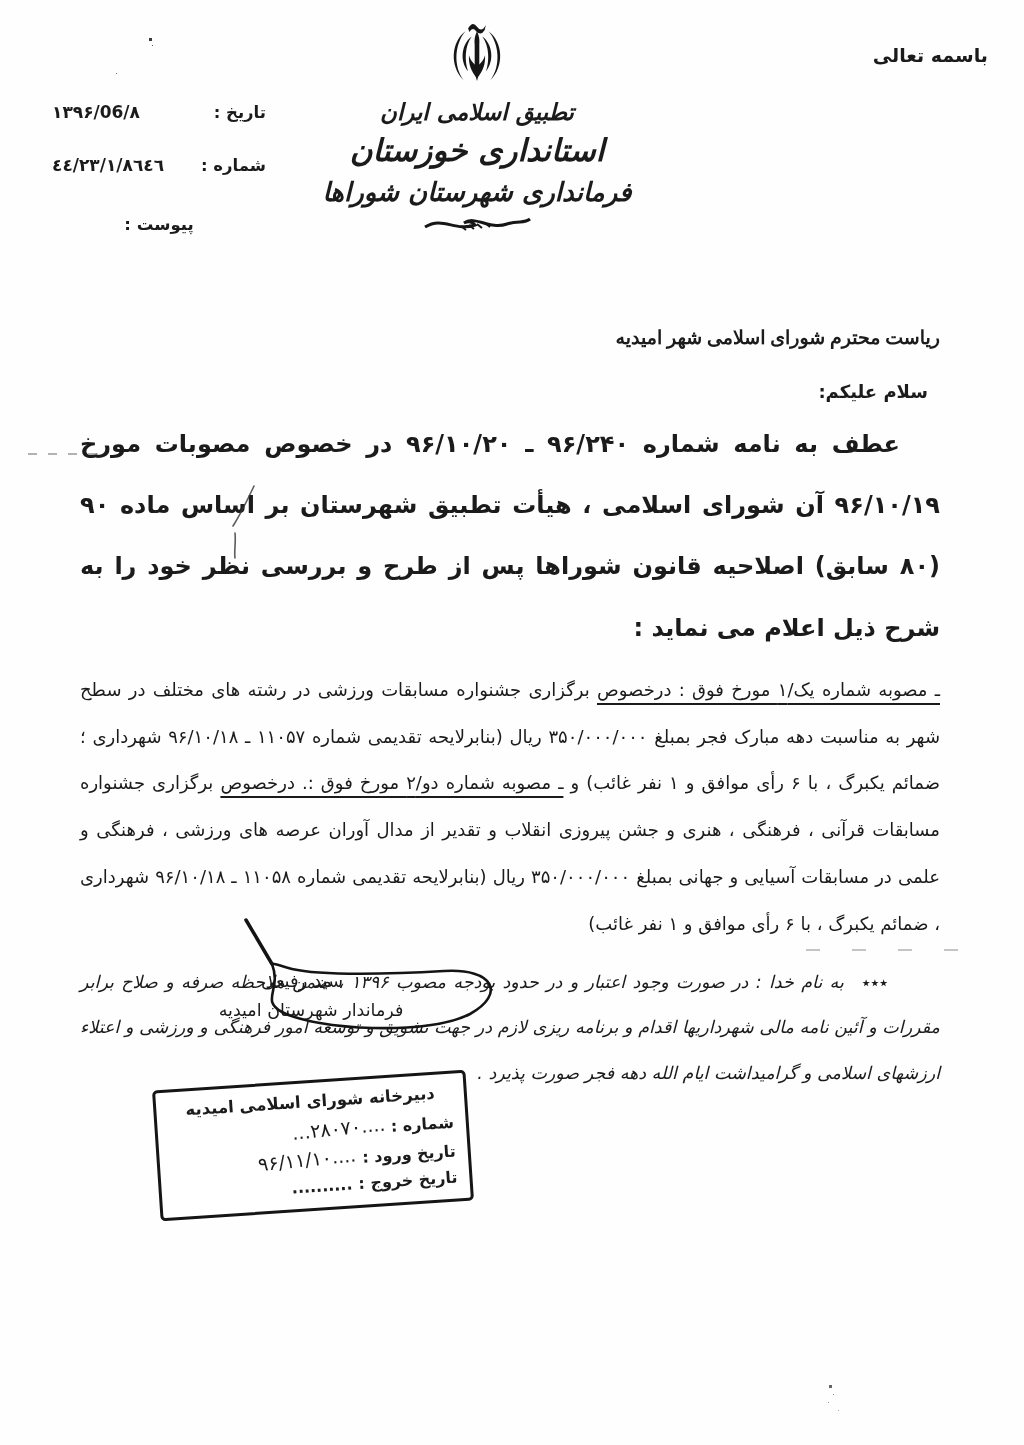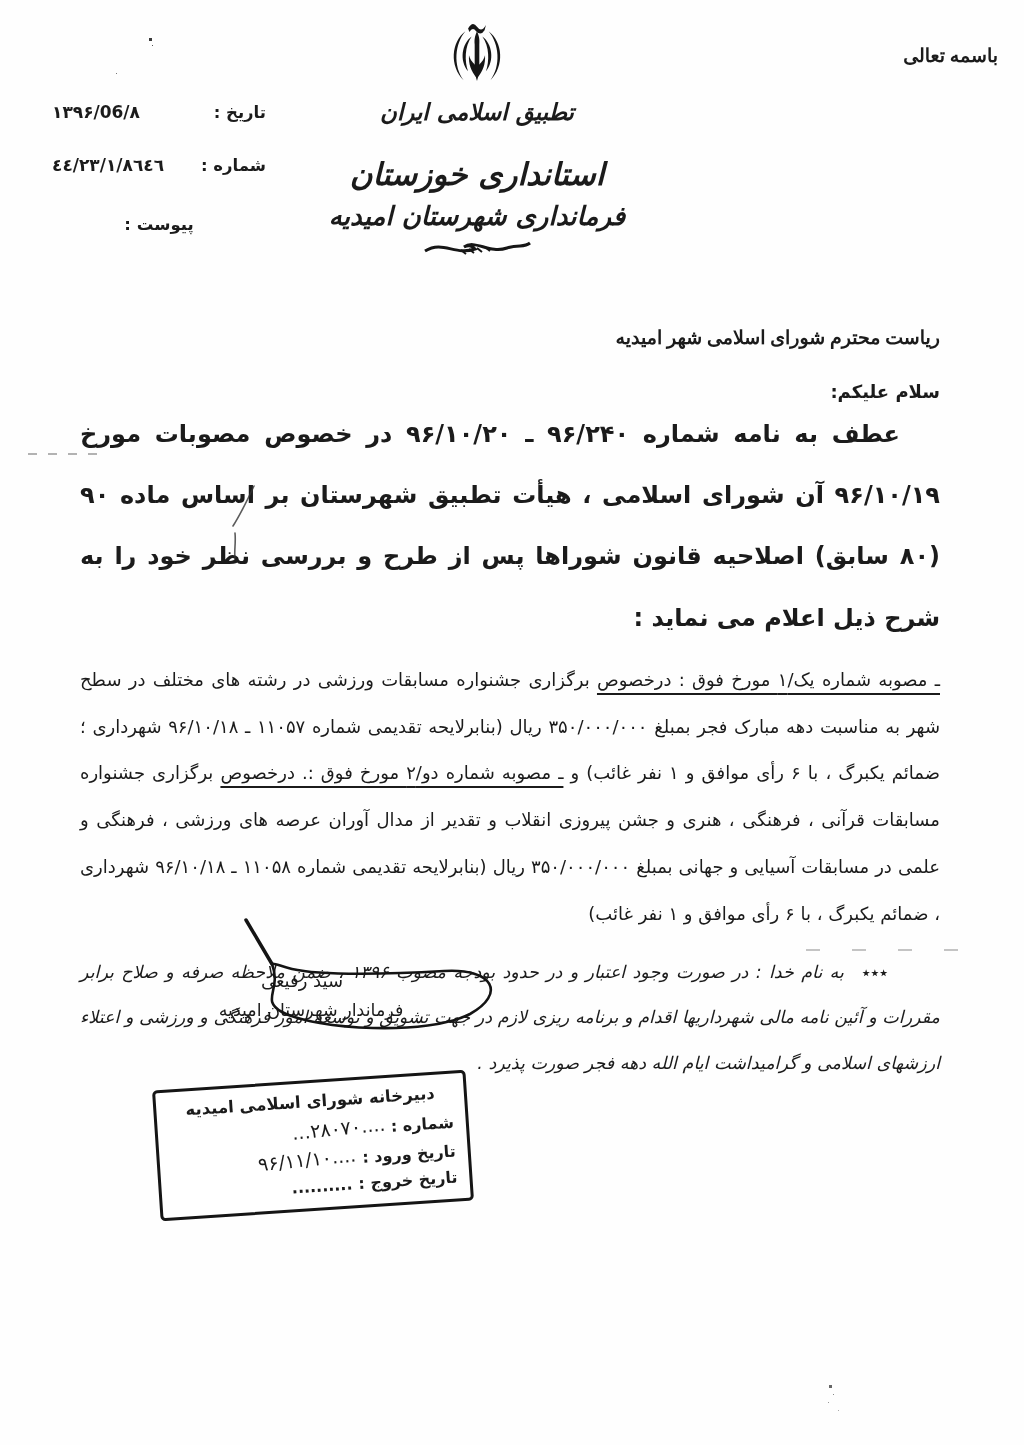--- a/index.html
+++ b/index.html
@@ -3,38 +3,38 @@
 <meta charset="utf-8">
 <style>
   html,body{margin:0;padding:0;}
   body{
     width:1024px;height:1445px;position:relative;
     background:#fefefe;color:#1b1b1b;
     font-family:"DejaVu Sans",sans-serif;
     overflow:hidden;
   }
   
-  .bismillah{position:absolute;top:44px;right:26px;font-size:19px;font-weight:bold;direction:rtl;font-family:Liberation Serif, serif;}
+  .bismillah{position:absolute;top:44px;right:36px;font-size:19px;font-weight:bold;direction:rtl;}
   
   .letterhead{position:absolute;top:18px;left:312px;width:330px;text-align:center;direction:rtl;}
   .emblem{display:block;margin:0 auto 2px;}
   .lh-country{font-size:23px;font-weight:bold;font-style:italic;line-height:1.3;}
-  .lh-province{font-size:31px;font-weight:bold;font-style:italic;line-height:1.45;margin-top:24px;}
+  .lh-province{font-size:31px;font-weight:bold;font-style:italic;line-height:1.45;}
   .lh-county{font-size:26px;font-weight:bold;font-style:italic;line-height:1.5;}
   .flourish{display:block;margin:2px auto 0;}
   
   .meta{position:absolute;top:102px;left:52px;width:214px;direction:rtl;font-weight:bold;}
   .meta-row{display:flex;justify-content:space-between;align-items:baseline;font-size:16.5px;}
   .meta-row + .meta-row{margin-top:33px;}
   .meta-row.attachment{margin-top:40px;justify-content:center;}
   .meta-value{font-size:17px;letter-spacing:.5px;}
   
   .letter-body{position:absolute;top:326px;right:84px;left:80px;direction:rtl;}
   .recipient{font-size:19px;font-weight:bold;margin:0 0 32px;font-family:Liberation Serif, serif;}
-  .salutation{font-size:18px;font-weight:bold;margin:0;}
+  .salutation{font-size:18px;font-weight:bold;margin:12px;}
   .intro{font-size:24px;font-weight:bold;line-height:2.55;text-align:justify;text-indent:40px;margin:2px 0 8px;}
   .resolutions{font-size:18px;font-weight:normal;line-height:2.6;text-align:justify;margin:0 0 12px;}
   .res-label{text-decoration:underline;text-underline-offset:7px;text-decoration-thickness:1.5px;}
   .closing{font-size:17.5px;font-style:italic;line-height:2.6;text-align:justify;text-indent:52px;margin:6px 0 0;}
   .stars{font-style:normal;font-weight:bold;letter-spacing:5px;padding-inline-end:18px;font-size:16px;}
   
   .signature{position:absolute;top:970px;left:185px;width:252px;text-align:center;direction:rtl;font-weight:normal;}
   .sig-name{font-size:18px;margin:0 18px 9px 0;}
   .sig-title{font-size:17.5px;margin:0;text-align:center;}
   .sig-scribble{position:absolute;top:914px;left:216px;pointer-events:none;}
@@ -71,21 +71,21 @@
       <path d="M39 52 c4 -4 6 -7 7 -11 c.5 10 -2 17 -9 26 z"></path>
       <path d="M35 52 c-4 -4 -6 -7 -7 -11 c-.5 10 2 17 9 26 z"></path>
       <path d="M31 20 c-11 8 -14 27 -4 39 c-4 -11 -4 -28 4 -39 z"></path>
       <path d="M43 20 c11 8 14 27 4 39 c4 -11 4 -28 -4 -39 z"></path>
       <path d="M24 14 c-16 12 -18 39 -2 55 c-12 -16 -10 -41 2 -55 z"></path>
       <path d="M50 14 c16 12 18 39 2 55 c12 -16 10 -41 -2 -55 z"></path>
     </g>
   </svg>
   <div class="lh-country">تطبیق اسلامی ایران</div>
   <div class="lh-province">استانداری خوزستان</div>
-  <div class="lh-county">فرمانداری شهرستان امیدیه</div>
+  <div class="lh-county">فرمانداری شهرستان شوراها</div>
   <svg class="flourish" width="112" height="20" viewBox="0 0 112 20" aria-hidden="true">
     <path d="M4 13 C22 2 34 18 54 11 C50 7 47 7 43 9 C54 1 68 16 86 10 C98 6 103 10 109 5" stroke="#161616" stroke-width="3" fill="none"></path>
     <path d="M40 12 l5 4 M48 11 l5 4 M56 10 l5 4 M64 9 l5 4" stroke="#161616" stroke-width="2" fill="none"></path>
   </svg>
 </div>
 
 <div class="meta">
   <div class="meta-row">
     <span class="meta-label">تاریخ :</span>
     <span class="meta-value">۱۳۹۶/06/۸</span>

